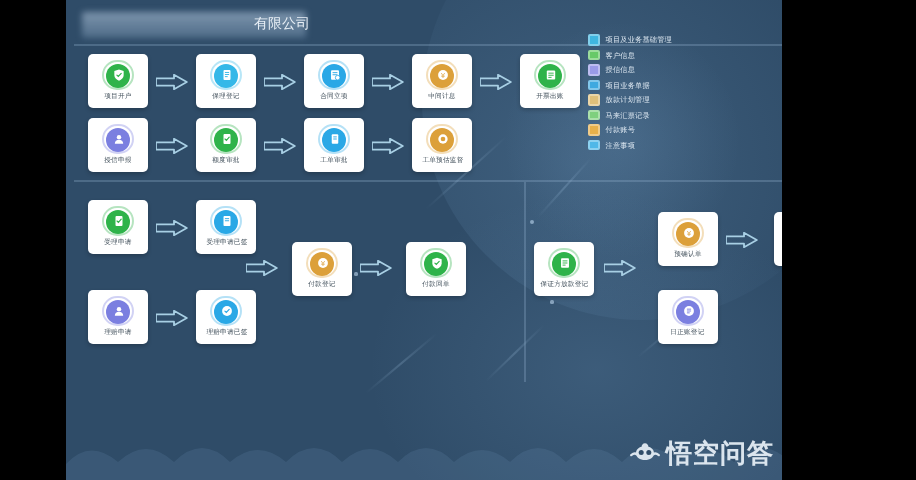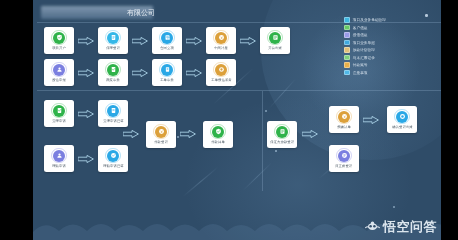--- a/index.html
+++ b/index.html
@@ -28,21 +28,21 @@
     background: #000000;
     z-index: 40;
   }
   .letterbox.left  { left: 0;  width: 33px; }
 
   
   #board {
     position: absolute;
     left: 33px;
     top: 0;
-    width: 408px;
+    width: 358px;
     height: 240px;
     background: linear-gradient(160deg, #33506d 0%, #2e4a66 35%, #2b4460 70%, #2a4val 100%);
     background-color: #2f4c68;
     overflow: hidden;
   }
 
   
   .glow {
     position: absolute;
     border-radius: 50%;

